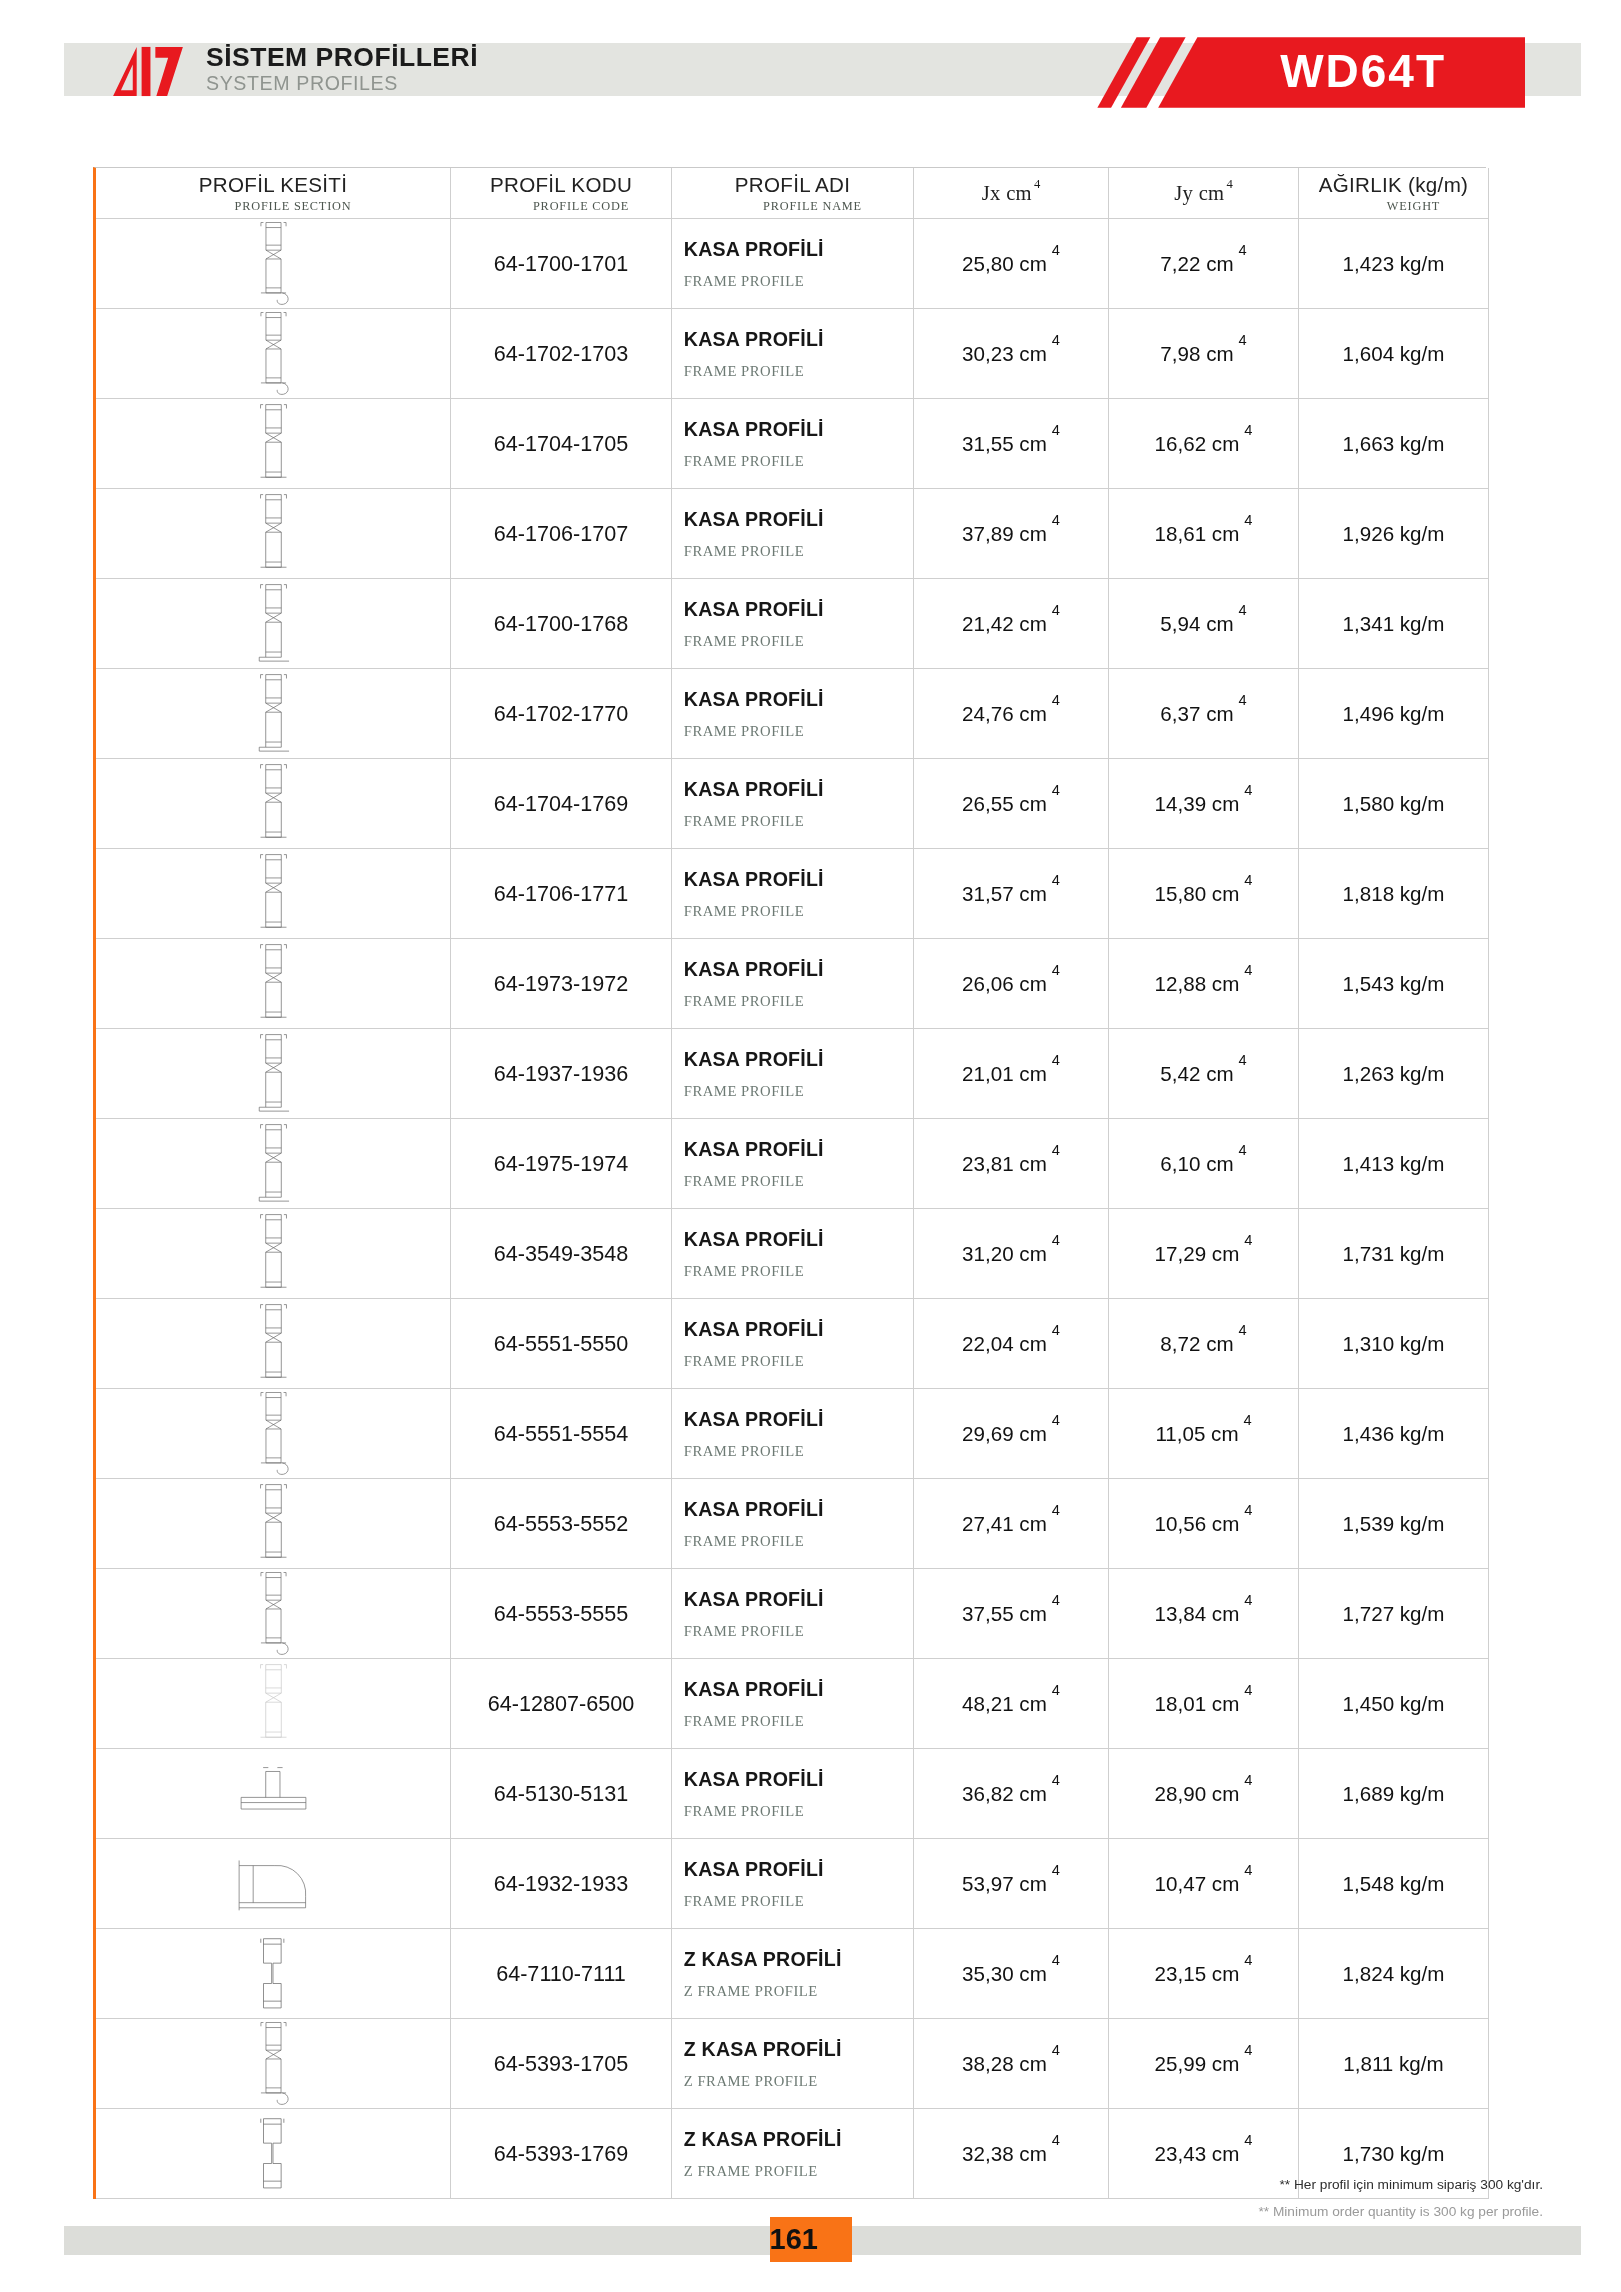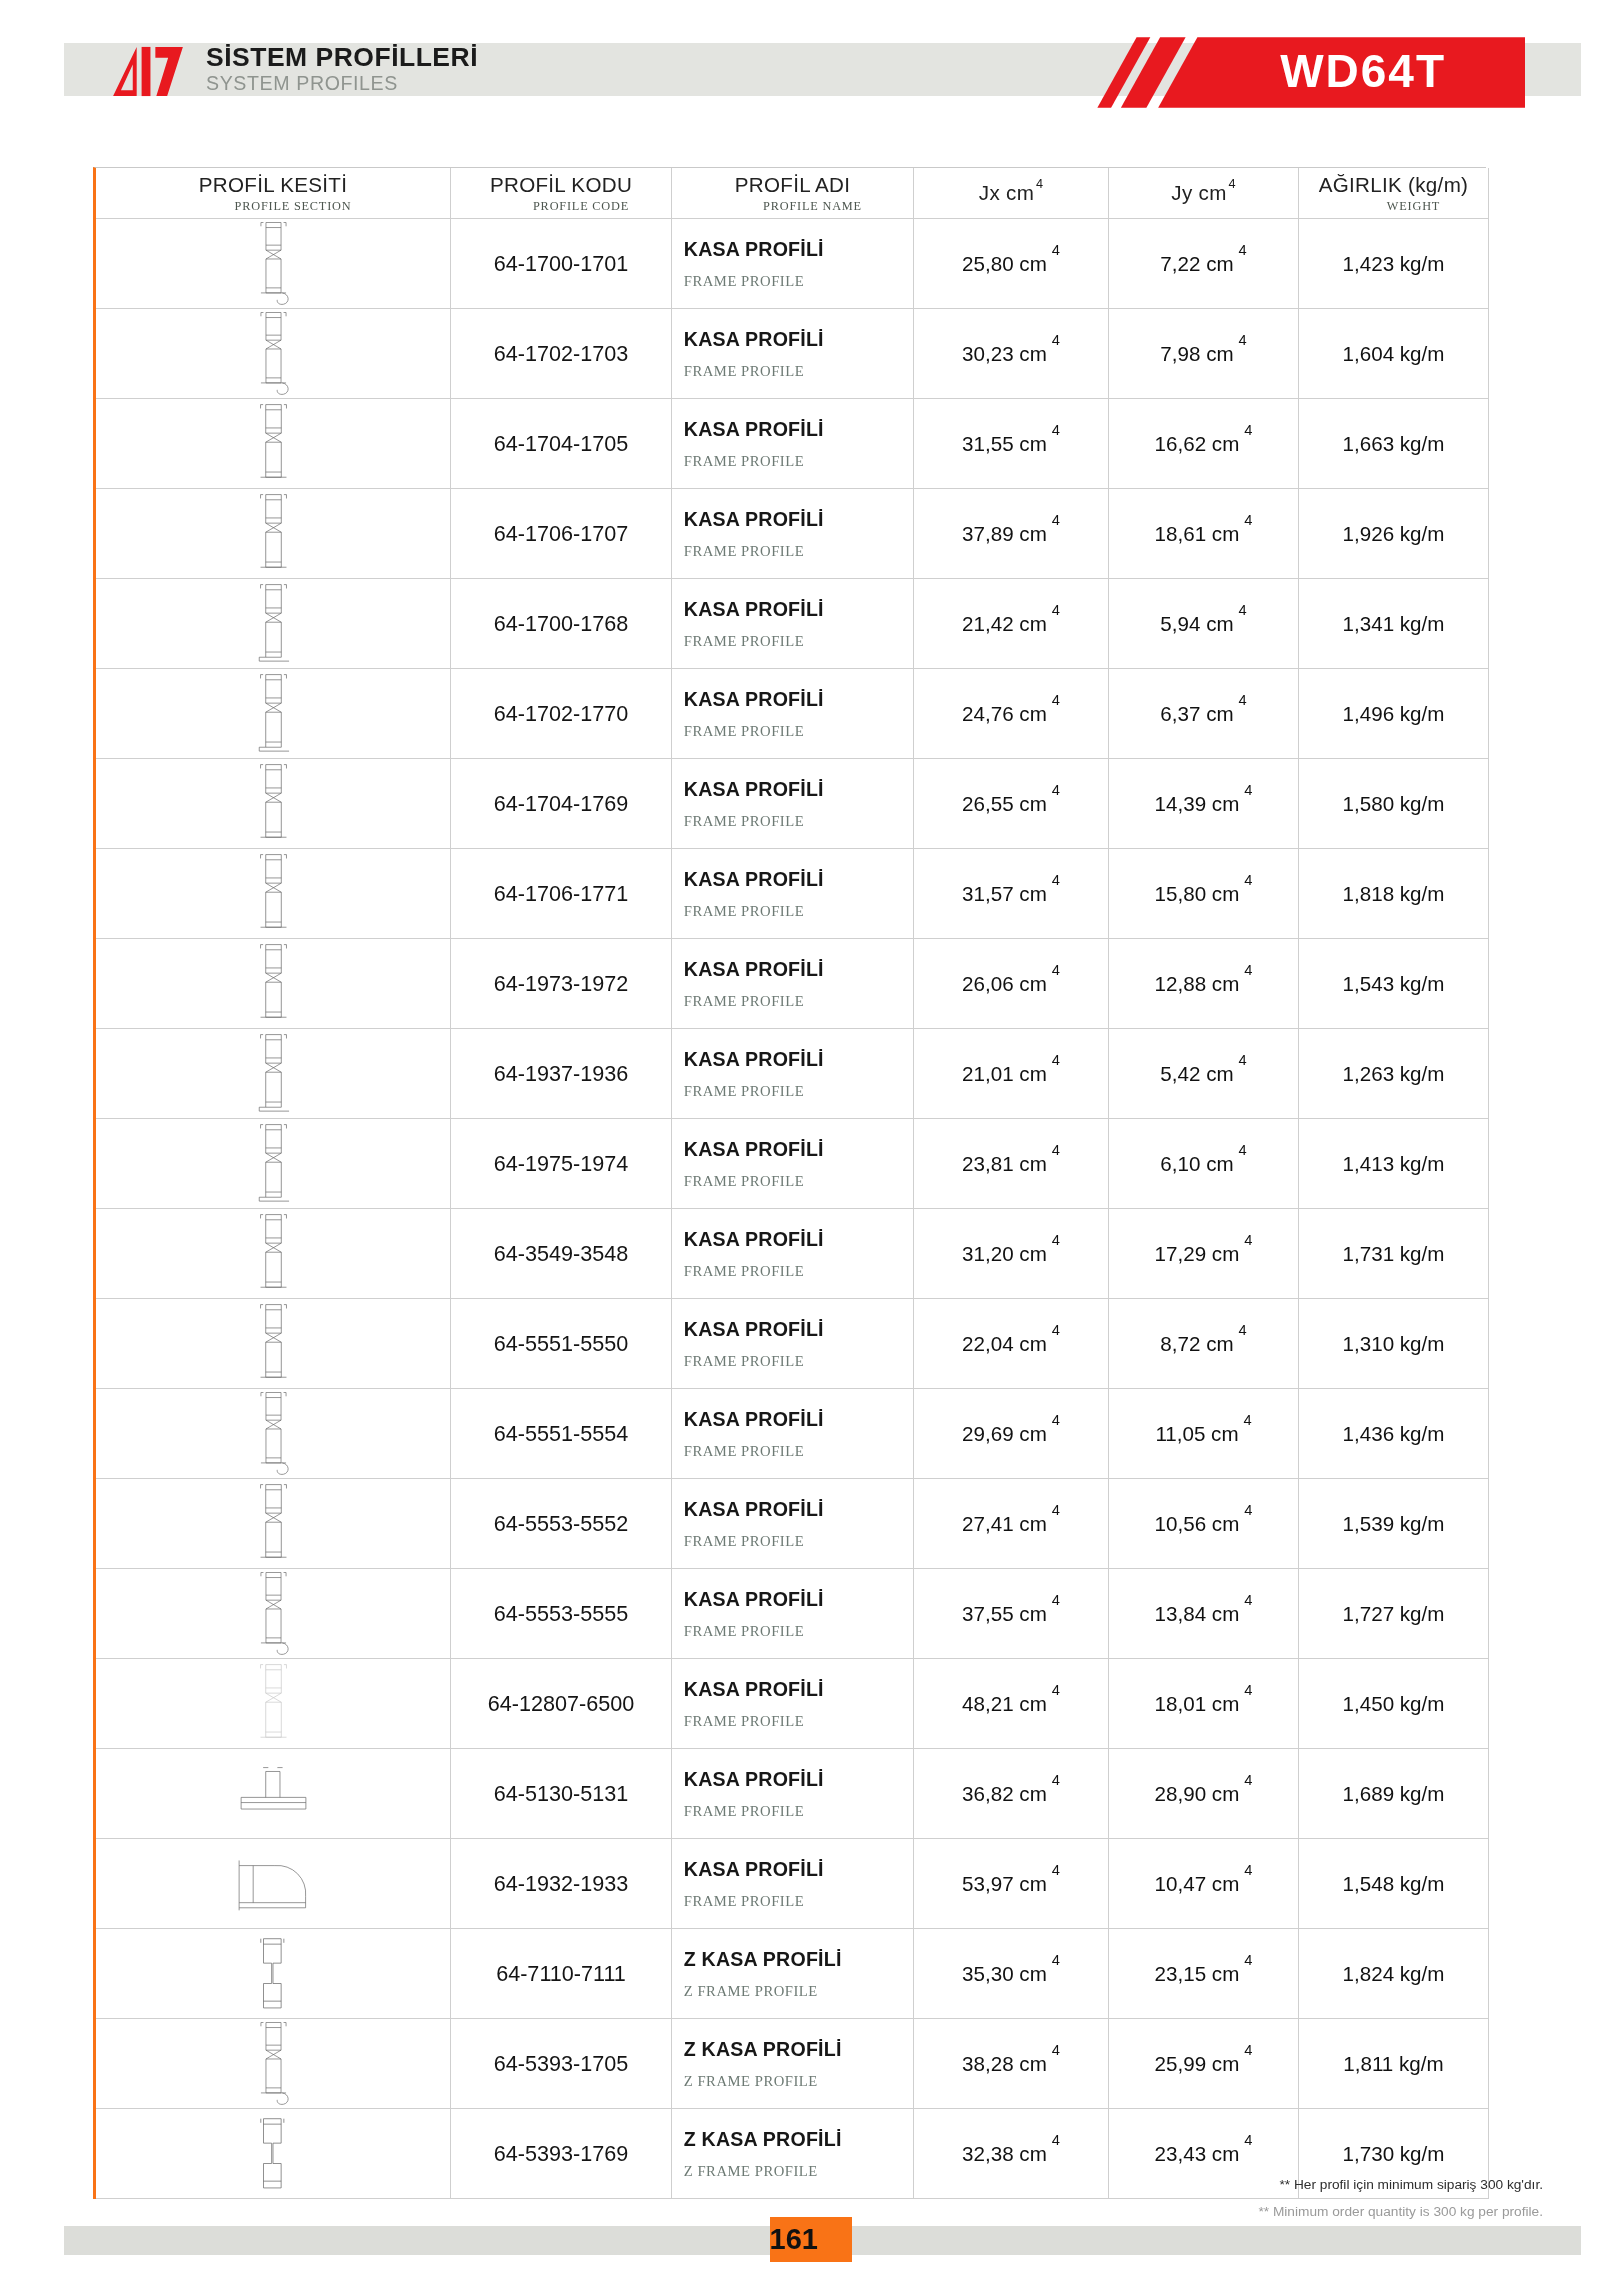--- a/index.html
+++ b/index.html
@@ -32,21 +32,21 @@
   .td-code{font-size:21.6px;color:#141414;}
   .td-name{align-items:flex-start !important;padding-left:11.8px;}
   .name-tr{font-size:19.6px;font-weight:bold;color:#171717;letter-spacing:0.2px;}
   .name-en{font-family:"Liberation Serif",serif;font-size:14.7px;color:#6d7a74;
            letter-spacing:0.5px;margin-top:12px;}
   .td-val{flex-direction:row !important;font-size:20.6px;color:#111;}
   .sup4{font-size:14.7px;position:relative;top:-13.7px;margin-left:4.9px;}
   .hsup{font-size:12.7px;position:relative;top:-8.8px;margin-left:2px;}
   .td-weight{font-size:20.6px;color:#111;}
   .th{position:relative;}
-  .jhead{flex-direction:row !important;align-items:center;}
+  .jhead{flex-direction:row !important;align-items:center;font-family:Liberation Serif, serif;}
 
   
   .footnotes{position:absolute;right:78px;top:2172px;text-align:right;line-height:1.95;}
   .fn-tr{font-size:13.7px;color:#2e2e2e;}
   .fn-en{font-size:13.7px;color:#9a9a9a;}
   .pagebar{position:absolute;left:64px;top:2226px;width:1517px;height:29px;background:#dcddd9;}
   .pagenum-box{position:absolute;left:50%;transform:translateX(-50%);top:2217px;
                width:82px;height:45px;background:#f97316;text-align:left;}
   .pagenum{font-size:29px;font-weight:bold;color:#111;line-height:45px;}
 </style>

